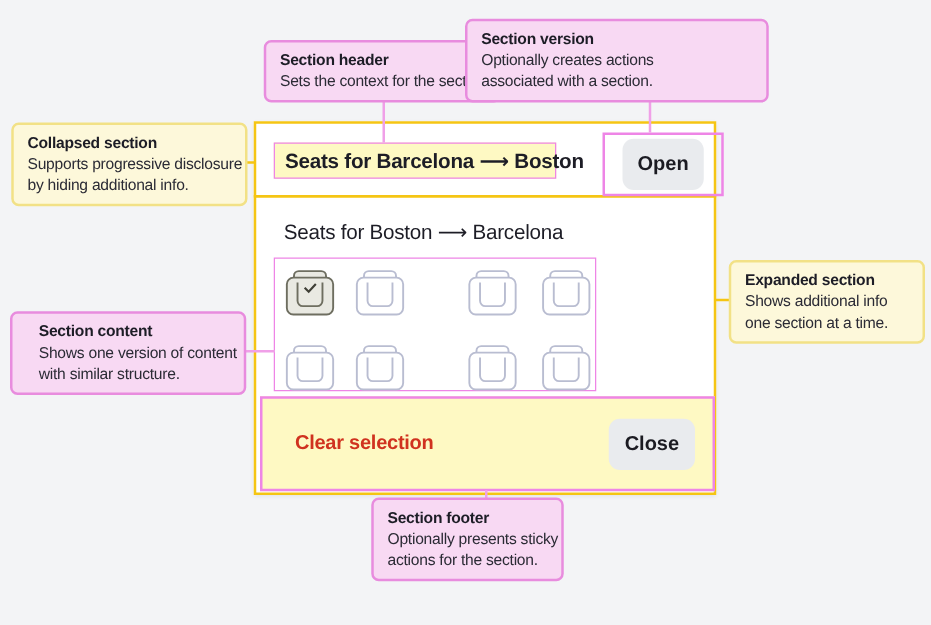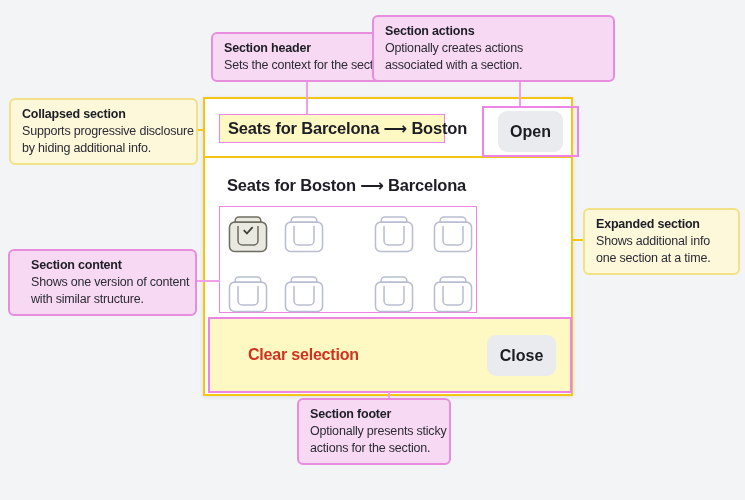--- a/index.html
+++ b/index.html
@@ -35,21 +35,21 @@
     left:482px;top:106px;width:97px;height:51px;
     display:flex;align-items:center;justify-content:center;background:transparent;
   }
   .btn-gray{
     background:#e9ebee;border:none;border-radius:9px;
     font-family:inherit;font-size:16px;font-weight:600;color:#1b1b22;
     display:flex;align-items:center;justify-content:center;cursor:pointer;
   }
   .open-btn{width:65px;height:41px;}
   .exp-title{
-    position:absolute;left:227px;top:176px;font-size:16.5px;font-weight:700;
+    position:absolute;left:227px;top:176px;font-size:16.5px;font-weight:400;
     color:#1d1d26;letter-spacing:-0.2px;white-space:nowrap;
   }
   
   .grid-box{
     left:219px;top:206px;width:258px;height:107px;border-width:1.5px;background:transparent;
   }
   .seat{
     position:absolute;width:42px;height:38px;padding:0;border:none;background:transparent;cursor:pointer;
   }
   .seat svg{display:block;width:42px;height:38px;}
@@ -65,21 +65,21 @@
   .seat:nth-child(4){left:212px;top:8px;}
   .seat:nth-child(5){left:7px;top:68px;}
   .seat:nth-child(6){left:63px;top:68px;}
   .seat:nth-child(7){left:153px;top:68px;}
   .seat:nth-child(8){left:212px;top:68px;}
   
   .footer-box{
     left:208px;top:317px;width:364px;height:76px;
   }
   .clear-link{
-    position:absolute;left:32px;top:0;height:72px;display:flex;align-items:center;
+    position:absolute;left:20px;top:0;height:72px;display:flex;align-items:center;
     font-size:16px;font-weight:700;color:#d0321f;letter-spacing:-0.2px;
     background:none;border:none;cursor:pointer;font-family:inherit;
   }
   .close-btn{position:absolute;left:277px;top:16px;width:69px;height:41px;}
   
   .conn{position:absolute;pointer-events:none;}
   .conn.pink{background:#f0a0e8;}
   .conn.yellow{background:#f5c513;}
   .c1{left:306px;top:78px;width:2px;height:36px;}
   .c2{left:519px;top:78px;width:2px;height:28px;}
@@ -201,21 +201,21 @@
   <div class="conn pink c4"></div>
   <div class="conn yellow c5"></div>
   <div class="conn pink c6"></div>
 
   <div class="note note-pink n-header">
     <div class="title">Section header</div>
     <div class="line">Sets the context for the section.</div>
   </div>
 
   <div class="note note-pink n-actions">
-    <div class="title">Section actions</div>
+    <div class="title">Section version</div>
     <div class="line">Optionally creates actions</div>
     <div class="line">associated with a section.</div>
   </div>
 
   <div class="note note-yellow n-collapsed">
     <div class="title">Collapsed section</div>
     <div class="line">Supports progressive disclosure</div>
     <div class="line">by hiding additional info.</div>
   </div>
 

